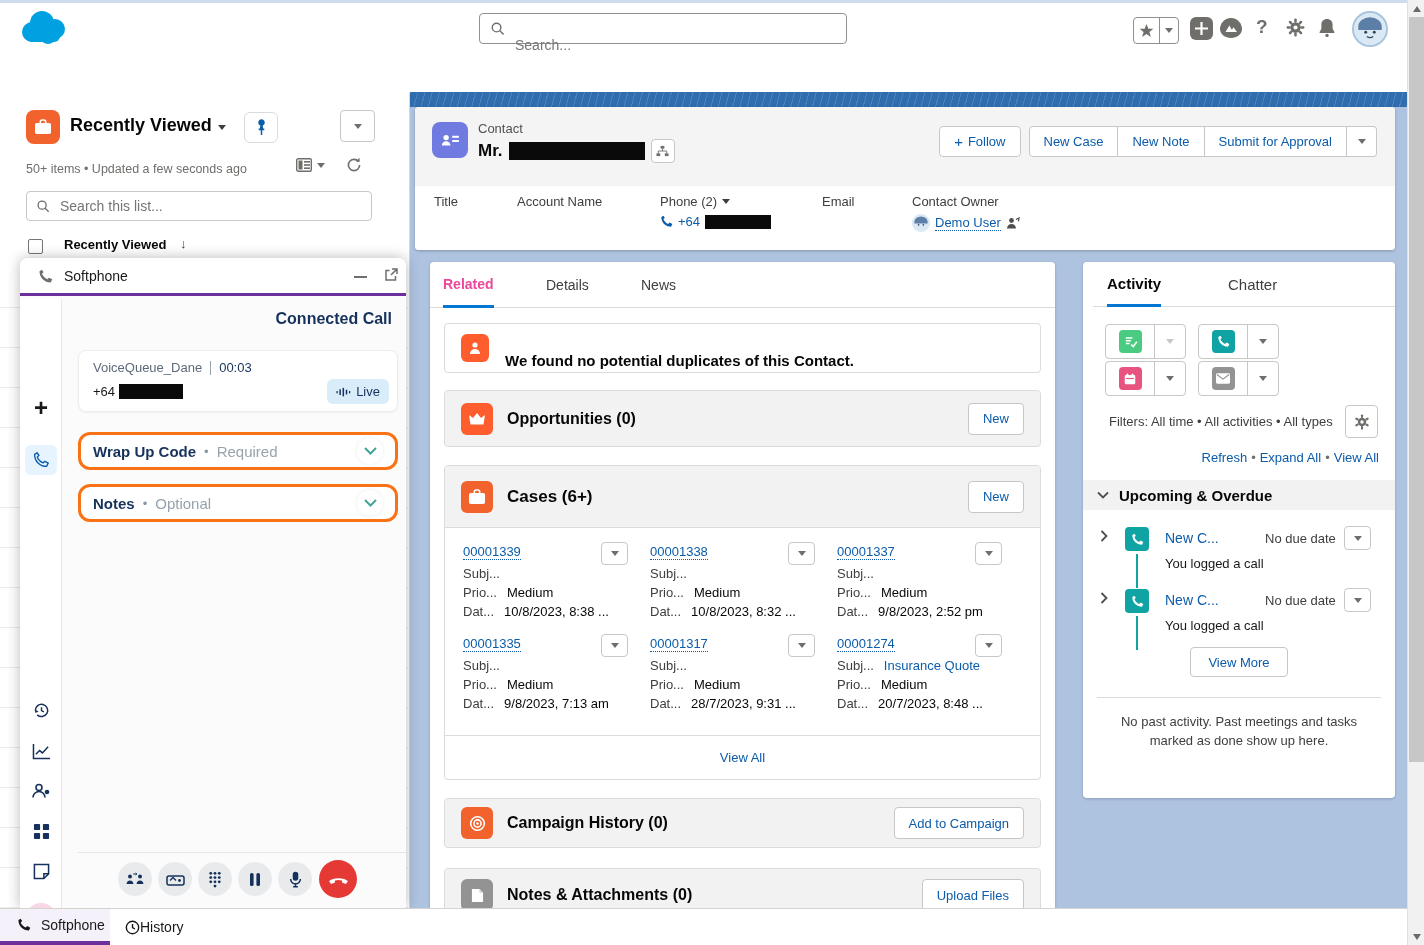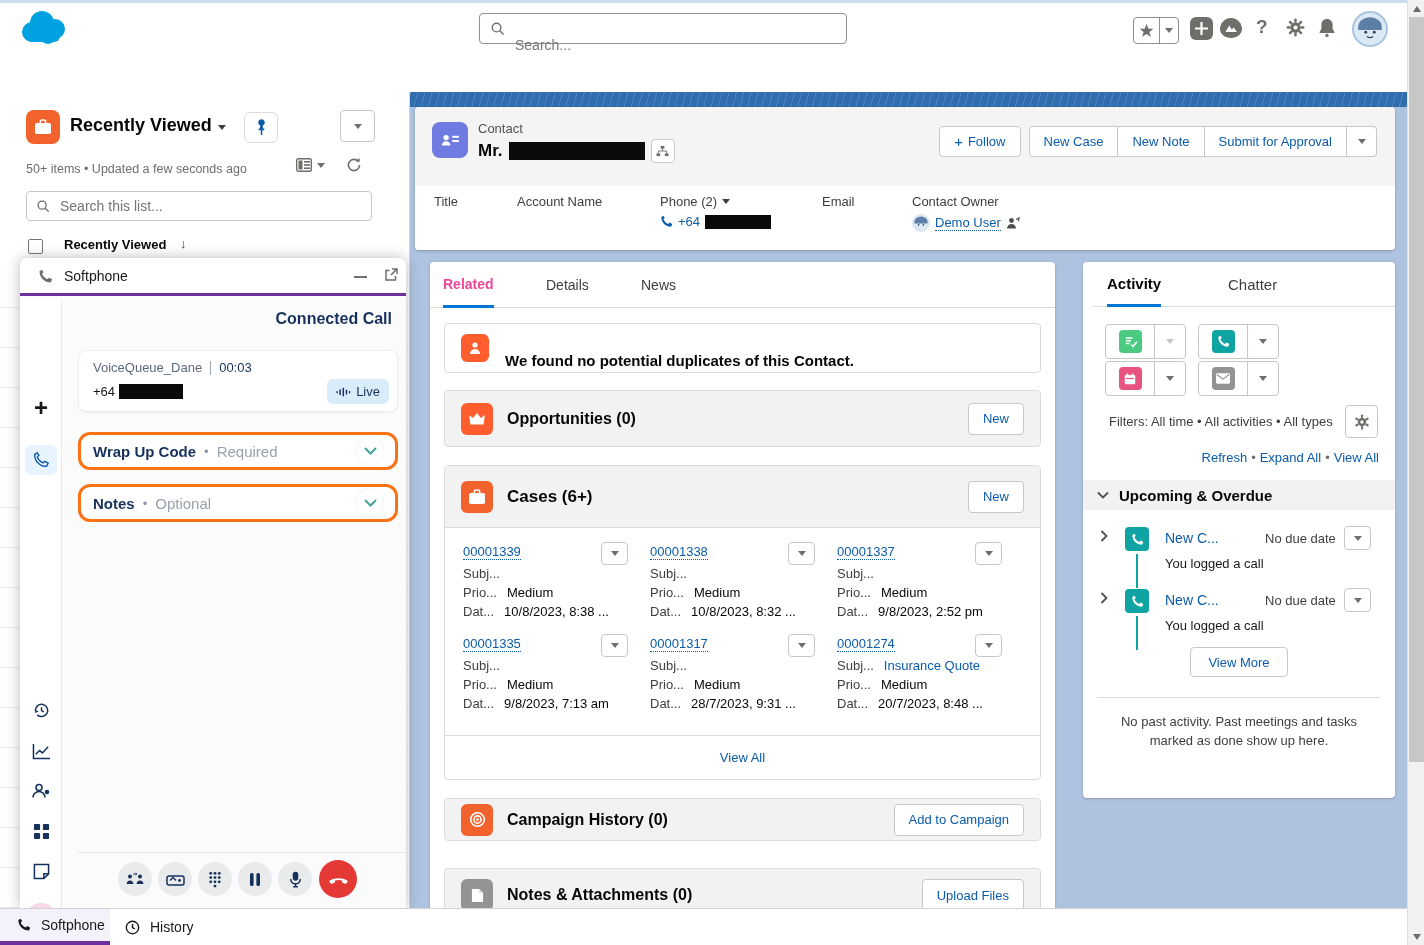--- a/index.html
+++ b/index.html
@@ -136,21 +136,21 @@
               grid-template-columns:1fr 1fr 1fr;row-gap:12px;padding:16px 16px 0 18px;box-sizing:border-box;}
   .ctile{position:relative;height:80px;}
   .cnum{position:absolute;left:0;top:0;font-size:13px;}
   .ctile-caret{position:absolute;right:22px;top:-2px;width:25px;height:21px;border:1px solid #c9c7c5;border-radius:4px;
                background:#fff;display:flex;align-items:center;justify-content:center;}
   .crow{position:absolute;left:0;font-size:13px;color:#3e3e3c;display:flex;gap:10px;}
   .crow .cv{color:#080707;}
   .crow .cvlink{color:#0b5cab;}
   .viewall-row{position:absolute;left:0;bottom:0;width:100%;height:44px;border-top:1px solid #dddbda;
                display:flex;align-items:center;justify-content:center;box-sizing:border-box;}
-  .camp-box{top:536px;height:43px;background:#f3f2f2;}
+  .camp-box{top:536px;height:50px;background:#f3f2f2;}
   .camp-box .sechead,.natt-box .sechead{height:100%;padding:0 16px;border-radius:4px;}
   .natt-box{top:606px;height:54px;background:#f3f2f2;}
 
   
   .activity-card{left:1083px;top:262px;width:312px;height:536px;background:#fff;border-radius:4px;
                  box-shadow:0 1px 3px rgba(0,0,0,.2);overflow:hidden;}
   .atabs{left:10px;top:0;width:100%;height:45px;border-bottom:1px solid #dddbda;box-sizing:border-box;}
   .atab{top:0;height:45px;display:flex;align-items:center;font-size:15px;color:#3e3e3c;}
   .atab.active{font-weight:bold;color:#080707;border-bottom:3px solid #0176d3;box-sizing:border-box;}
   .act-btn{position:absolute;width:81px;height:35px;border:1px solid #c9c7c5;border-radius:4px;background:#fff;
@@ -228,21 +228,21 @@
           padding:0 8px;box-sizing:border-box;font-size:12px;color:#243a52;}
   .sp-divider{left:58px;top:594px;width:328px;height:1px;background:#e6e6e6;}
   .ctl{top:604px;width:34px;height:34px;border-radius:50%;background:#e8eaec;display:flex;align-items:center;justify-content:center;}
   .endcall{left:299px;top:602px;width:38px;height:38px;border-radius:50%;background:#e53935;
            display:flex;align-items:center;justify-content:center;}
 
   
   .bottom-bar{left:0;top:908px;width:1407px;height:37px;background:#fff;border-top:1px solid #d5d3d1;box-sizing:border-box;z-index:50;}
   .bb-soft{left:0;top:0;width:110px;height:36px;background:#f5f1fa;border-bottom:4px solid #6d2f9c;box-sizing:border-box;
            display:flex;align-items:center;gap:10px;padding-left:17px;font-size:14px;color:#181818;}
-  .bb-hist{left:125px;top:0;height:36px;display:flex;align-items:center;gap:10px;font-size:14px;color:#181818;}
+  .bb-hist{left:125px;top:0;height:36px;display:flex;align-items:center;font-size:14px;color:#181818;}
 
   
   .scrollbar{left:1407px;top:0;width:17px;height:945px;background:#f1f1f1;border-left:1px solid #e0e0e0;box-sizing:border-box;}
   .sb-arrow{left:0;width:17px;height:17px;display:flex;align-items:center;justify-content:center;}
   .sb-thumb{left:1px;top:17px;width:15px;height:745px;background:#c7c7c7;}
   .tri-up{width:0;height:0;border-left:4px solid transparent;border-right:4px solid transparent;border-bottom:6px solid #6b6b6b;}
   .tri-down{width:0;height:0;border-left:4px solid transparent;border-right:4px solid transparent;border-top:6px solid #6b6b6b;}
 </style>
 </head>
 <body>

